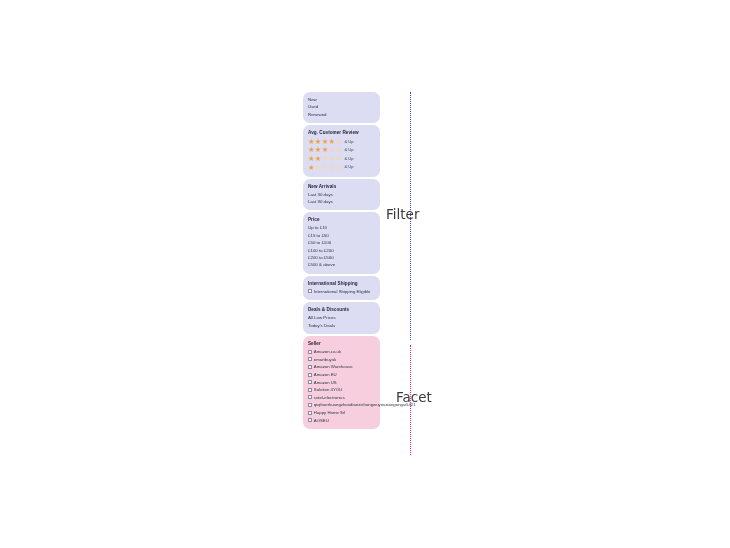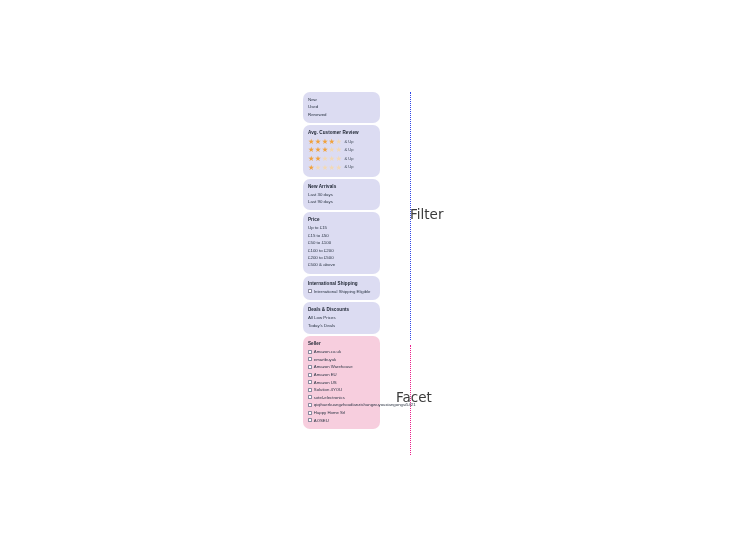--- a/index.html
+++ b/index.html
@@ -226,18 +226,18 @@
           <span class="cblabel">Happy Home Srl</span>
         </div>
         <div class="cbrow">
           <span class="cbox"></span>
           <span class="cblabel">AOSEU</span>
         </div>
       </div>
     </div>
 
   <div class="guide" style="left: 410px; top: 92px; height: 248px; border-left-color: rgb(47, 70, 232);"></div>
-  <div class="anno" style="left:410px; top:206px;">Filter</div>
+  <div class="anno" style="left:386px; top:206px;">Filter</div>
 
   <div class="guide pink" style="left: 410px; top: 345px; height: 110px; border-left-color: rgb(234, 30, 140);"></div>
   <div class="anno" style="left:396px; top:389px;">Facet</div>
 
 </div>
 
 </body></html>

